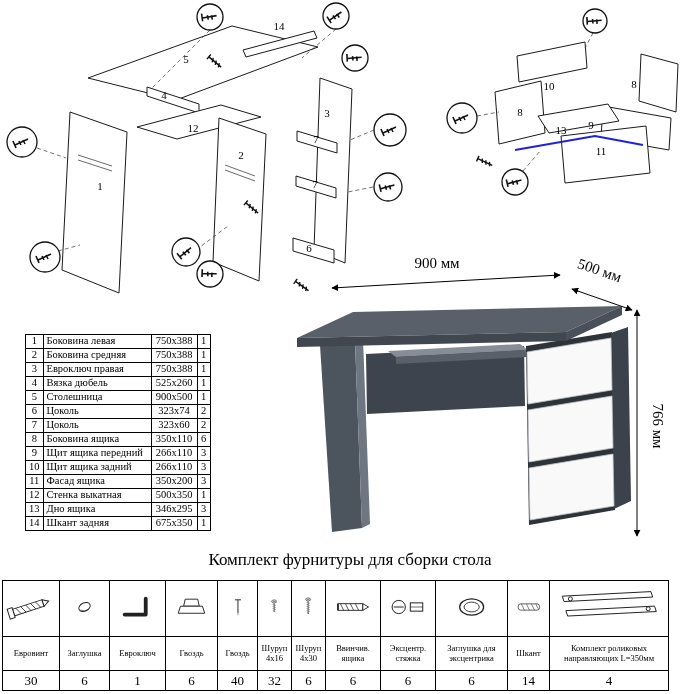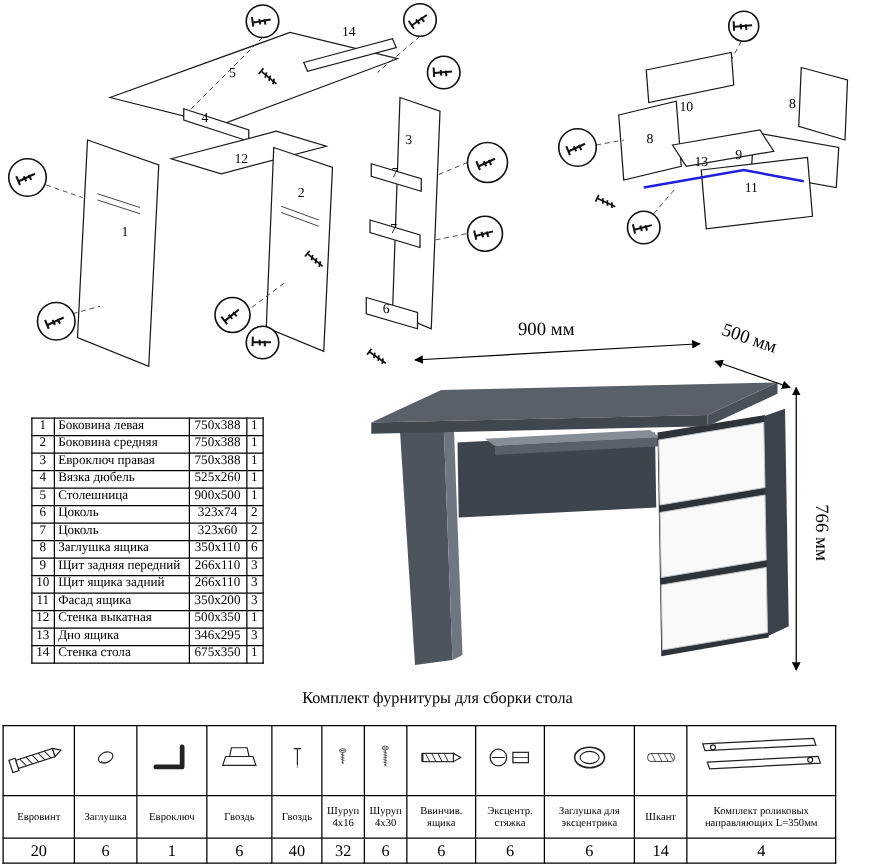--- a/index.html
+++ b/index.html
@@ -18,21 +18,21 @@
 
   
   #parts-table{position:absolute;left:25px;top:334px;border-collapse:collapse;font-size:10.5px;}
   #parts-table td{border:1px solid #000;padding:0 3px;height:14px;line-height:1;white-space:nowrap;}
   #parts-table td:nth-child(1){text-align:center;min-width:14px;}
   #parts-table td:nth-child(2){min-width:108px;}
   #parts-table td:nth-child(3){text-align:center;min-width:46px;}
   #parts-table td:nth-child(4){text-align:center;min-width:13px;}
 
   
-  #page-title{position:absolute;top:550px;left:0;width:700px;text-align:center;font-size:13px;}
+  #page-title{position:absolute;top:550px;left:0;width:700px;text-align:center;font-size:17px;}
 
   
   #hw-table{position:absolute;left:2px;top:580px;border-collapse:collapse;table-layout:fixed;}
   #hw-table td{border:1px solid #000;text-align:center;vertical-align:middle;overflow:hidden;}
   .hw-icon-cell{height:56px;}
   .hw-icon{width:92%;height:48px;}
   .hw-name-cell{height:34px;font-size:8.5px;line-height:1.15;padding:1px;}
   .hw-qty-cell{height:20px;font-size:13px;}
 </style>
 </head>
@@ -313,27 +313,27 @@
         <td>2</td>
       </tr>
       <tr>
         <td>7</td>
         <td>Цоколь</td>
         <td>323x60</td>
         <td>2</td>
       </tr>
       <tr>
         <td>8</td>
-        <td>Заглушка ящика</td>
+        <td>Боковина ящика</td>
         <td>350x110</td>
         <td>6</td>
       </tr>
       <tr>
         <td>9</td>
-        <td>Щит задняя передний</td>
+        <td>Щит ящика передний</td>
         <td>266x110</td>
         <td>3</td>
       </tr>
       <tr>
         <td>10</td>
         <td>Щит ящика задний</td>
         <td>266x110</td>
         <td>3</td>
       </tr>
       <tr>
@@ -349,21 +349,21 @@
         <td>1</td>
       </tr>
       <tr>
         <td>13</td>
         <td>Дно ящика</td>
         <td>346x295</td>
         <td>3</td>
       </tr>
       <tr>
         <td>14</td>
-        <td>Стенка стола</td>
+        <td>Шкант задняя</td>
         <td>675x350</td>
         <td>1</td>
       </tr>
     </tbody>
 </table>
 
 <div id="page-title">Комплект фурнитуры для сборки стола</div>
 
 <table id="hw-table">
   <tbody>
@@ -413,21 +413,21 @@
         <td class="hw-name-cell">Гвоздь</td>
         <td class="hw-name-cell">Шуруп 4х16</td>
         <td class="hw-name-cell">Шуруп 4х30</td>
         <td class="hw-name-cell">Ввинчив. ящика</td>
         <td class="hw-name-cell">Эксцентр. стяжка</td>
         <td class="hw-name-cell">Заглушка для эксцентрика</td>
         <td class="hw-name-cell">Шкант</td>
         <td class="hw-name-cell">Комплект роликовых направляющих L=350мм</td>
       </tr>
     <tr id="hw-row-qty">
-        <td class="hw-qty-cell">20</td>
+        <td class="hw-qty-cell">30</td>
         <td class="hw-qty-cell">6</td>
         <td class="hw-qty-cell">1</td>
         <td class="hw-qty-cell">6</td>
         <td class="hw-qty-cell">40</td>
         <td class="hw-qty-cell">32</td>
         <td class="hw-qty-cell">6</td>
         <td class="hw-qty-cell">6</td>
         <td class="hw-qty-cell">6</td>
         <td class="hw-qty-cell">6</td>
         <td class="hw-qty-cell">14</td>

